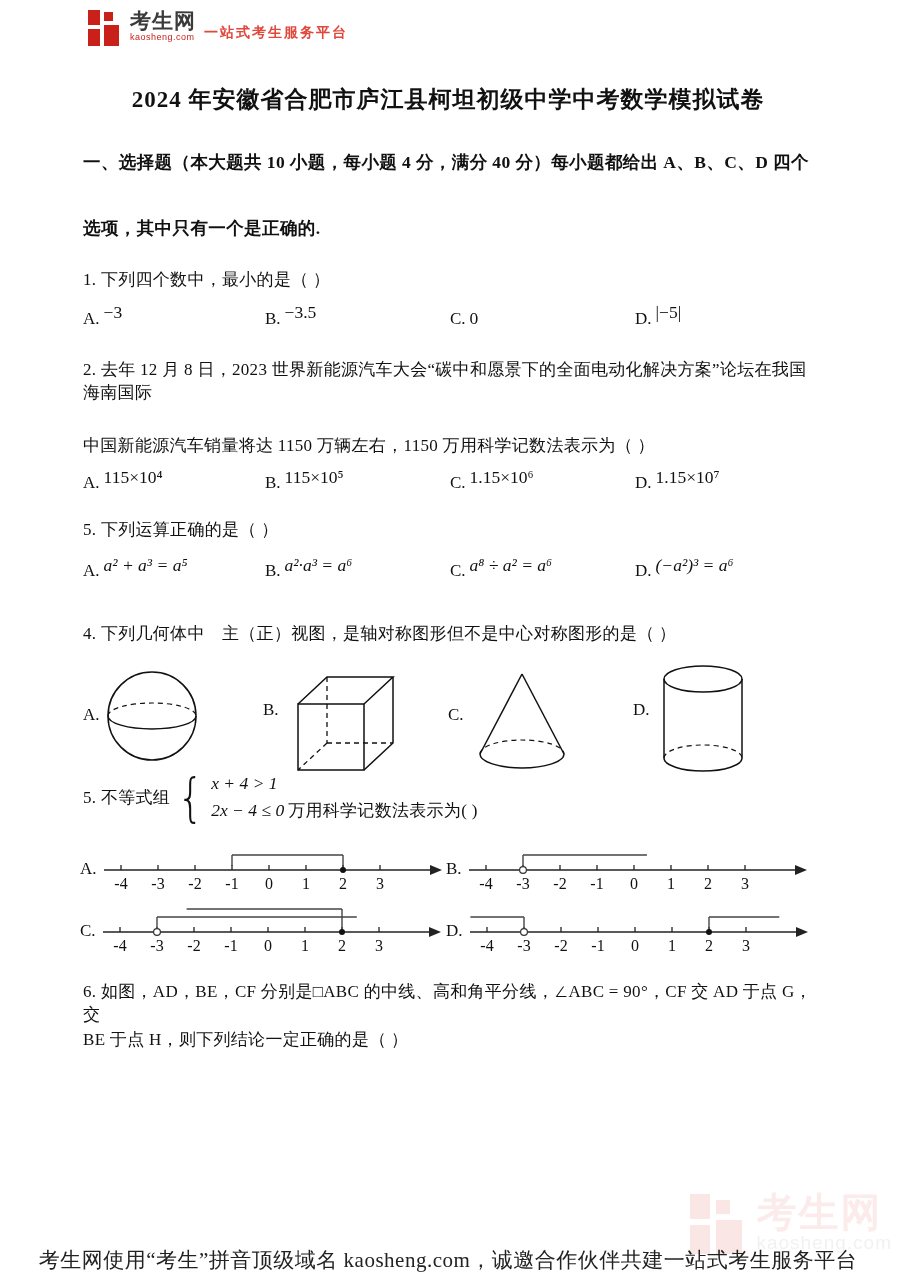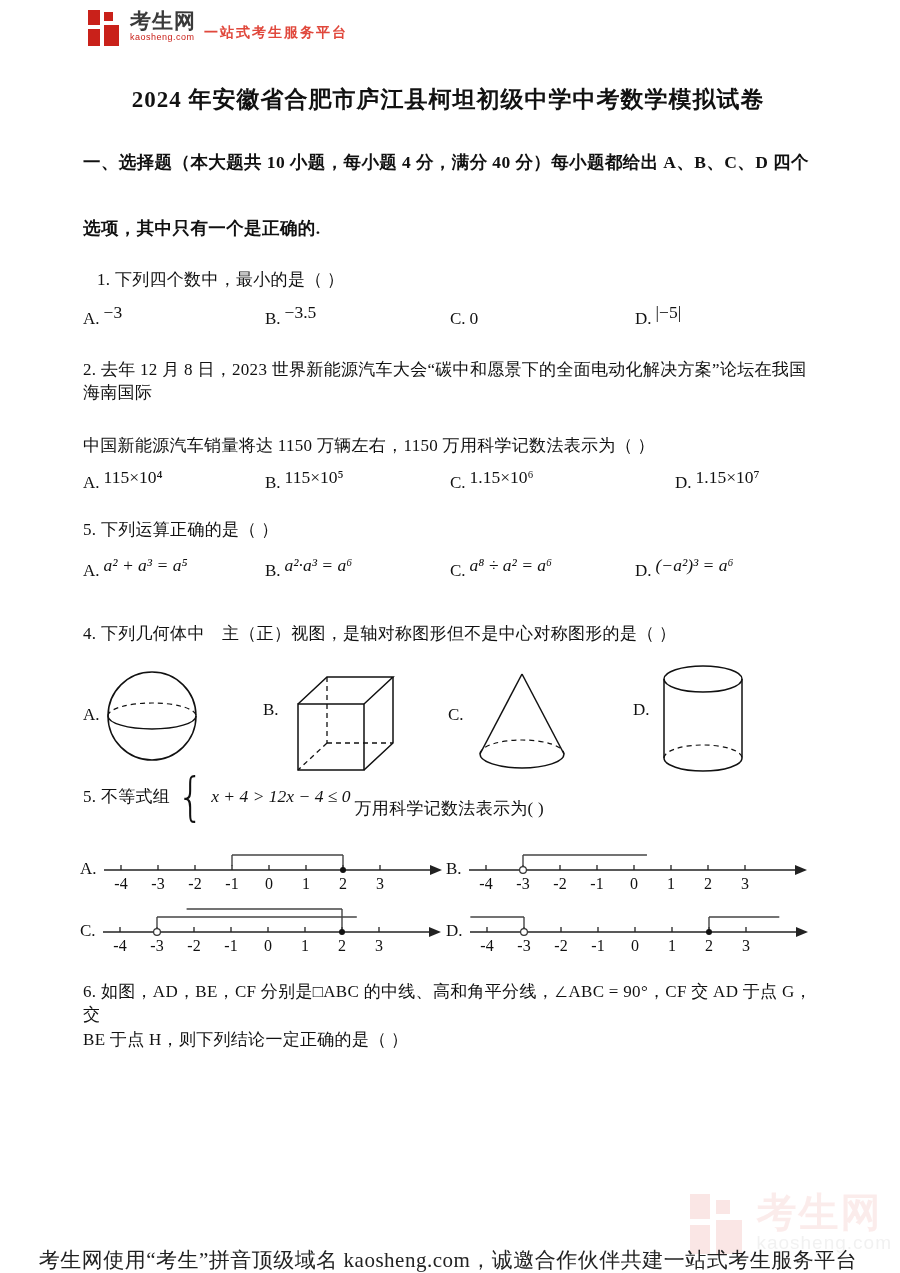--- a/index.html
+++ b/index.html
@@ -22,21 +22,21 @@
   .title{top:84px;left:0;width:100%;text-align:center;font-size:23px;font-weight:bold;letter-spacing:1px;}
   .sect{font-size:17.5px;font-weight:bold;letter-spacing:0.4px;}
   .qtext{font-size:17px;letter-spacing:0.3px;}
   .opt-label{font-size:17px;}
   .math{font-size:17.5px;}
   .math-it{font-style:italic;}
 
   
   .ineq{display:flex;align-items:center;gap:4px;}
   .brace{font-family:"DejaVu Sans",sans-serif;font-size:52px;font-weight:200;line-height:52px;transform:scaleX(0.8);}
-  .ineq-col{display:flex;flex-direction:row;justify-content:center;}
+  .ineq-col{display:flex;flex-direction:column;justify-content:center;}
   .ineq-col span{font-size:17.5px;line-height:27px;font-style:italic;}
 
   .nl-item{display:flex;align-items:center;gap:4px;}
 
   
   .footer{top:1246px;left:0;width:100%;text-align:center;font-size:21px;letter-spacing:0.5px;color:#222;}
 
   
   .wm{right:4px;top:1192px;display:flex;align-items:center;gap:10px;opacity:0.28;}
   .wm-icon{position:relative;width:56px;height:62px;}
@@ -67,35 +67,35 @@
       <div class="logo-domain">kaosheng.com</div>
     </div>
     <div class="logo-tagline">一站式考生服务平台</div>
   </div>
 
   <div class="abs title">2024 年安徽省合肥市庐江县柯坦初级中学中考数学模拟试卷</div>
 
   <div class="abs sect" style="top:150px;left:83px;">一、选择题（本大题共 10 小题，每小题 4 分，满分 40 分）每小题都给出 A、B、C、D 四个</div>
   <div class="abs sect" style="top:216px;left:83px;">选项，其中只有一个是正确的.</div>
 
-  <div class="abs qtext" style="top:268px;left:83px;margin-left:14px;">1.  下列四个数中，最小的是（      ）</div>
+  <div class="abs qtext" style="top:268px;left:83px;">1.  下列四个数中，最小的是（      ）</div>
   <div>
     <span class="abs" style="top:308px;left:83px;"><span class="opt-label">A.</span> <span class="math" style="position:relative;top:-6px;">−3</span></span>
     <span class="abs" style="top:308px;left:265px;"><span class="opt-label">B.</span> <span class="math" style="position:relative;top:-6px;">−3.5</span></span>
     <span class="abs" style="top:308px;left:450px;"><span class="opt-label">C.</span> <span class="math">0</span></span>
     <span class="abs" style="top:308px;left:635px;"><span class="opt-label">D.</span> <span class="math" style="position:relative;top:-6px;">|−5|</span></span>
   </div>
 
   <div class="abs qtext" style="top:358px;left:83px;width:740px;">2.  去年 12 月 8 日，2023 世界新能源汽车大会“碳中和愿景下的全面电动化解决方案”论坛在我国海南国际</div>
   <div class="abs qtext" style="top:434px;left:83px;width:740px;">中国新能源汽车销量将达 1150 万辆左右，1150 万用科学记数法表示为（      ）</div>
   <div>
     <span class="abs" style="top:472px;left:83px;"><span class="opt-label">A.</span> <span class="math" style="position:relative;top:-5px;">115×10⁴</span></span>
     <span class="abs" style="top:472px;left:265px;"><span class="opt-label">B.</span> <span class="math" style="position:relative;top:-5px;">115×10⁵</span></span>
     <span class="abs" style="top:472px;left:450px;"><span class="opt-label">C.</span> <span class="math" style="position:relative;top:-5px;">1.15×10⁶</span></span>
-    <span class="abs" style="top:472px;left:635px;margin-left:40px;"><span class="opt-label">D.</span> <span class="math" style="position:relative;top:-5px;">1.15×10⁷</span></span>
+    <span class="abs" style="top:472px;left:635px;"><span class="opt-label">D.</span> <span class="math" style="position:relative;top:-5px;">1.15×10⁷</span></span>
   </div>
 
   <div class="abs qtext" style="top:518px;left:83px;">5.  下列运算正确的是（      ）</div>
   <div>
     <span class="abs" style="top:560px;left:83px;"><span class="opt-label">A.</span> <span class="math math-it" style="position:relative;top:-5px;">a² + a³ = a⁵</span></span>
     <span class="abs" style="top:560px;left:265px;"><span class="opt-label">B.</span> <span class="math math-it" style="position:relative;top:-5px;">a²·a³ = a⁶</span></span>
     <span class="abs" style="top:560px;left:450px;"><span class="opt-label">C.</span> <span class="math math-it" style="position:relative;top:-5px;margin-top:35px;">a⁸ ÷ a² = a⁶</span></span>
     <span class="abs" style="top:560px;left:635px;"><span class="opt-label">D.</span> <span class="math math-it" style="position:relative;top:-5px;">(−a²)³ = a⁶</span></span>
   </div>
 

